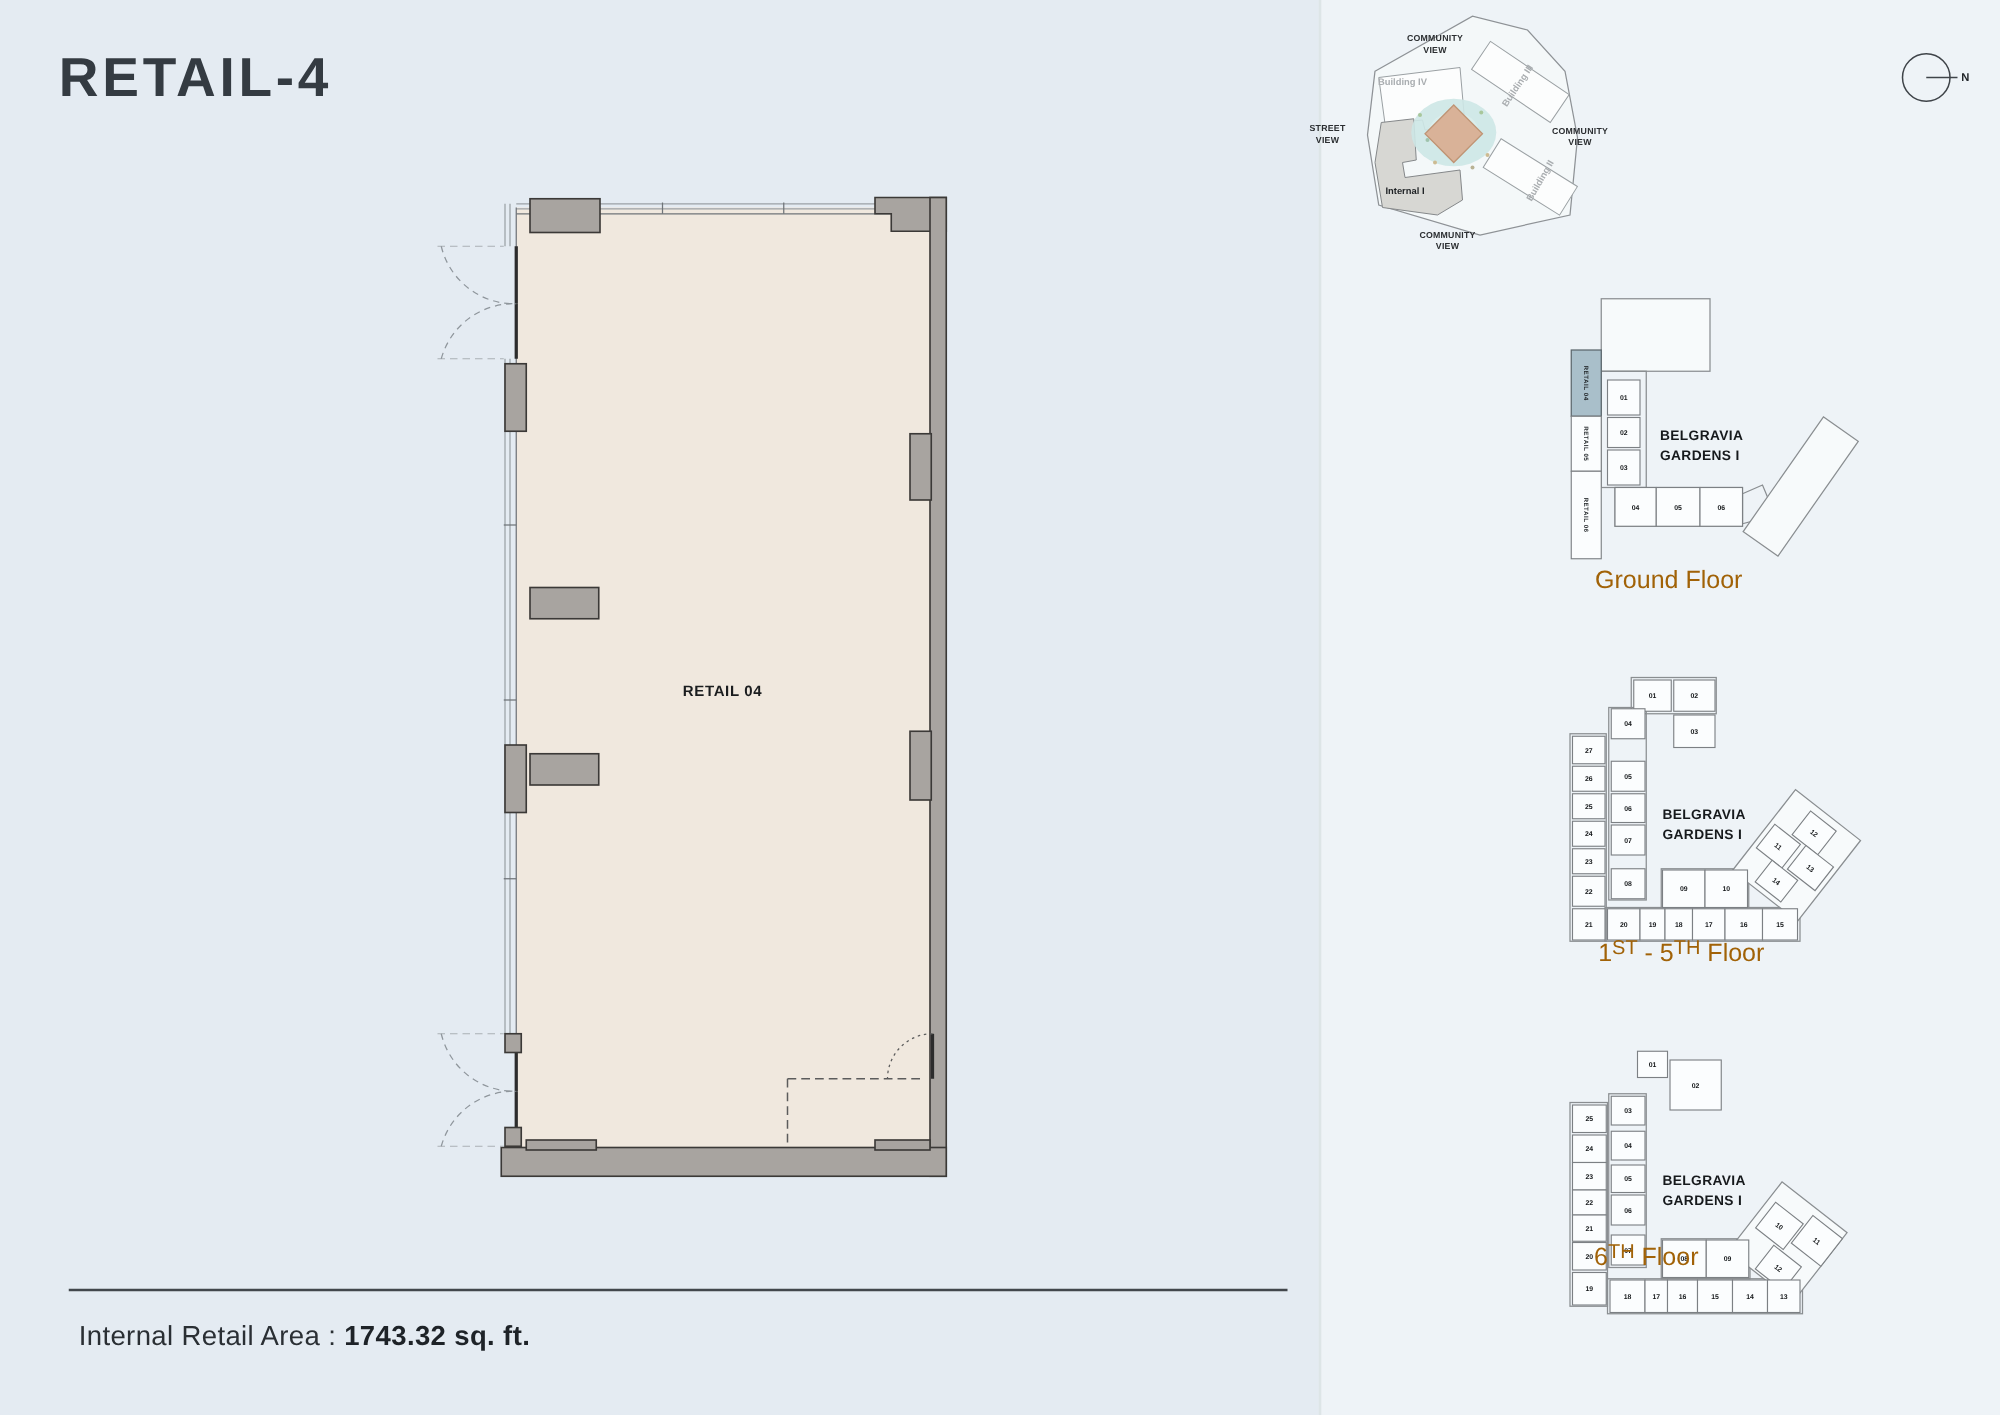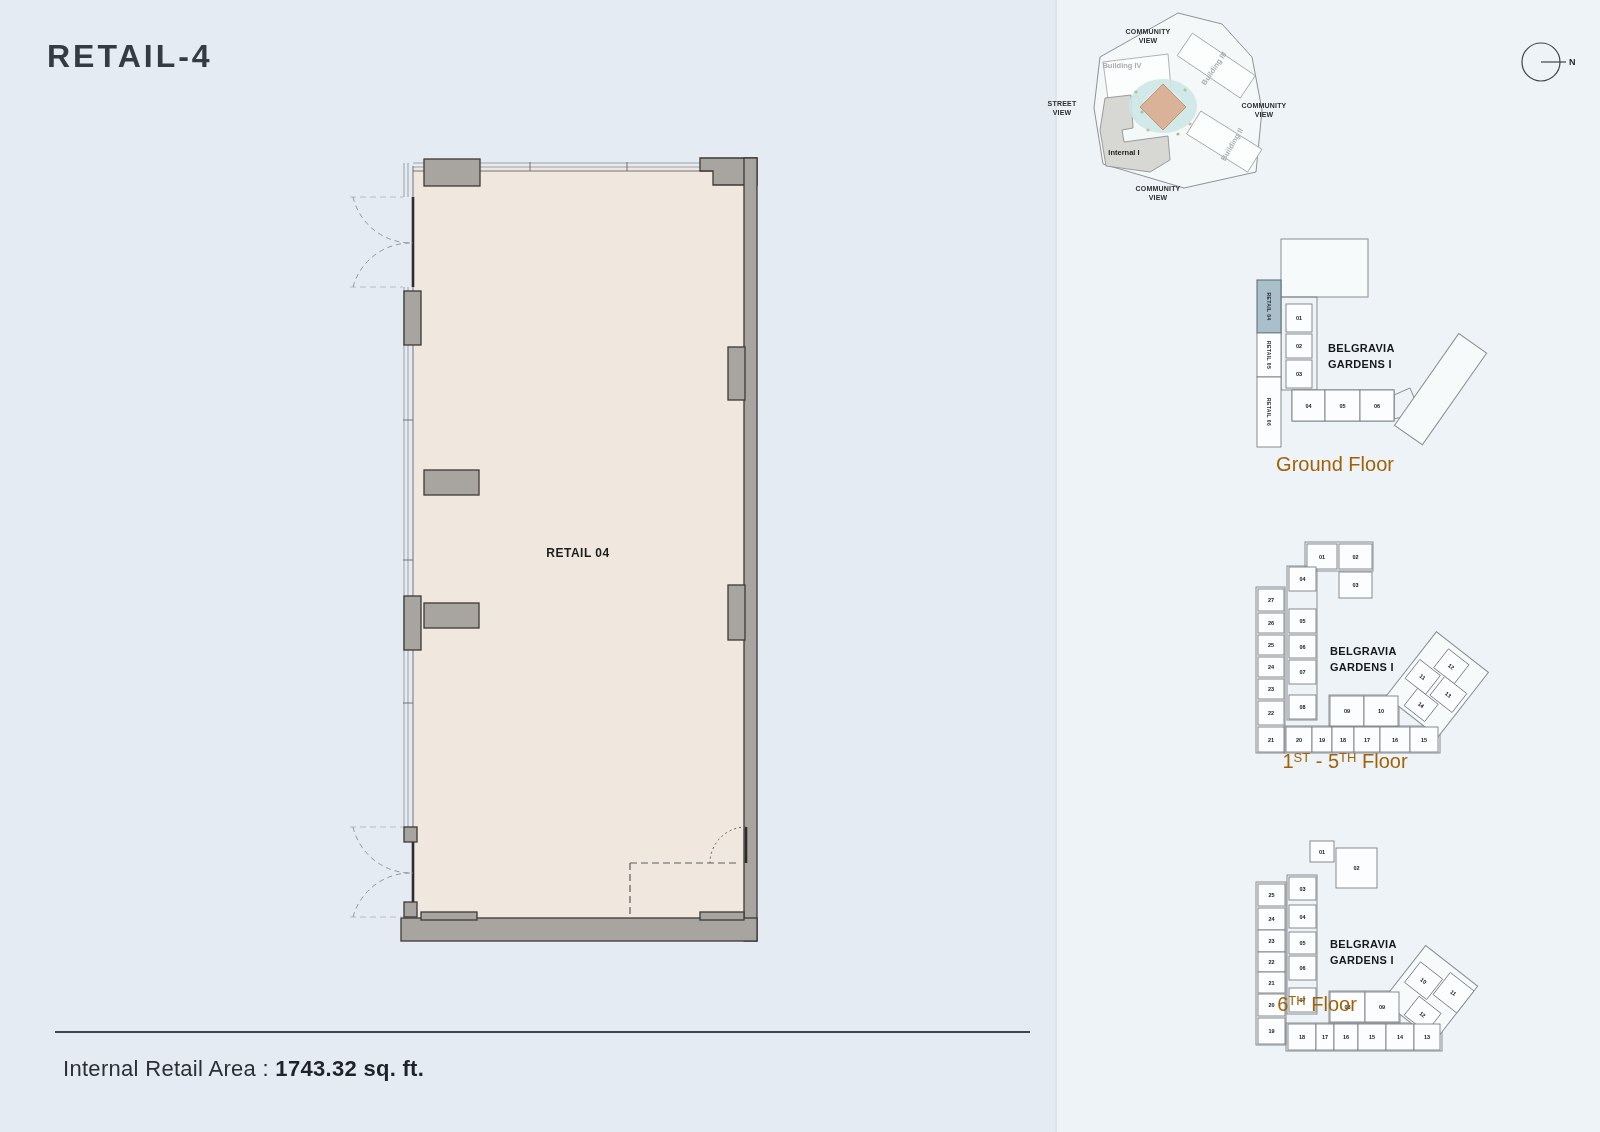--- a/index.html
+++ b/index.html
@@ -1,26 +1,26 @@
 <!DOCTYPE html>
 <html><head>
 <meta charset="utf-8">
 <style>
   html,body{margin:0;padding:0;}
   body{font-family:"Liberation Sans", sans-serif; width:1600px; height:1132px; position:relative; overflow:hidden;}
   .page{position:absolute; inset:0; background:#e4ebf2;}
   .right-panel{position:absolute; left:1057px; top:0; width:543px; height:1132px; background:#eef3f7;}
   .panel-divider{position:absolute; left:1055px; top:0; width:2px; height:1132px; background:#dde5e7;}
   .abs{position:absolute;}
-  .title{left:47px; top:38px; font-size:32px; font-weight:bold; letter-spacing:3px; color:#343b42;}
+  .title{left:47px; top:38px; font-size:44px; font-weight:bold; letter-spacing:3px; color:#343b42;}
   .area-line{left:55px; top:1031px; width:975px; height:2px; background:#42474c;}
   .area-note{left:63px; top:1056px; font-size:22px; color:#2a2f34; letter-spacing:.3px;}
   .area-note b{font-weight:bold; color:#1e2328;}
   .caption{font-size:20px; color:#a16207; text-align:center;}
-  .caption sup{font-size:13px; vertical-align:6px;}
+  .caption sup{font-size:16px; vertical-align:6px;}
   .site-lbl{font-size:7px; font-weight:bold; color:#2b2e31; text-align:center; white-space:pre-line; line-height:1.35; letter-spacing:.2px;}
   .bldg-lbl{font-size:7.5px; font-weight:bold; text-align:center;}
   .bldg-gray{color:#a9adb0;}
   .bldg-dark{color:#1d2023;}
   .rot-b3{transform:rotate(-56deg);}
   .rot-b2{transform:rotate(-60deg);}
   svg{position:absolute; left:0; top:0;}
   .wall{fill:#a8a4a0; stroke:#3b3937; stroke-width:1.3px;}
   .glass{stroke:#9ba1a6; stroke-width:1px; fill:none;}
   .glass-dark{stroke:#6f7478; stroke-width:1px; fill:none;}

